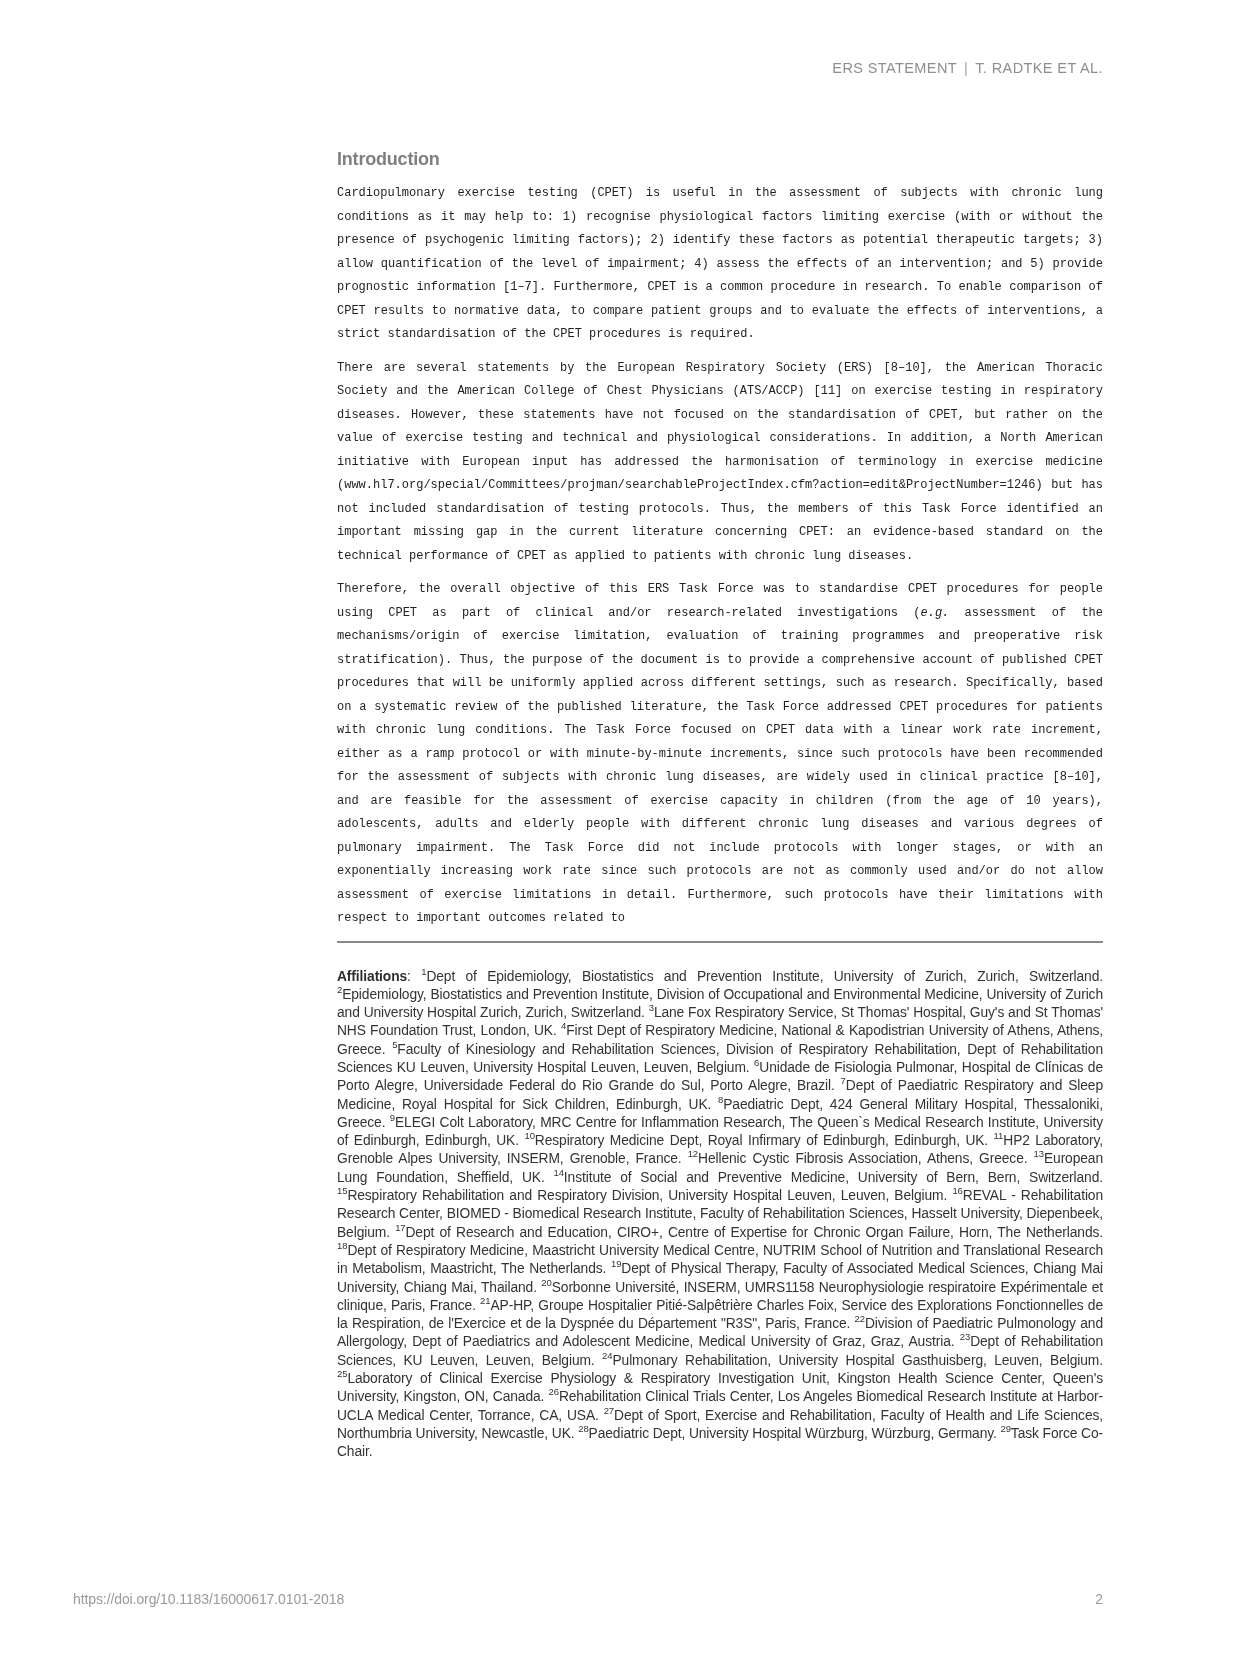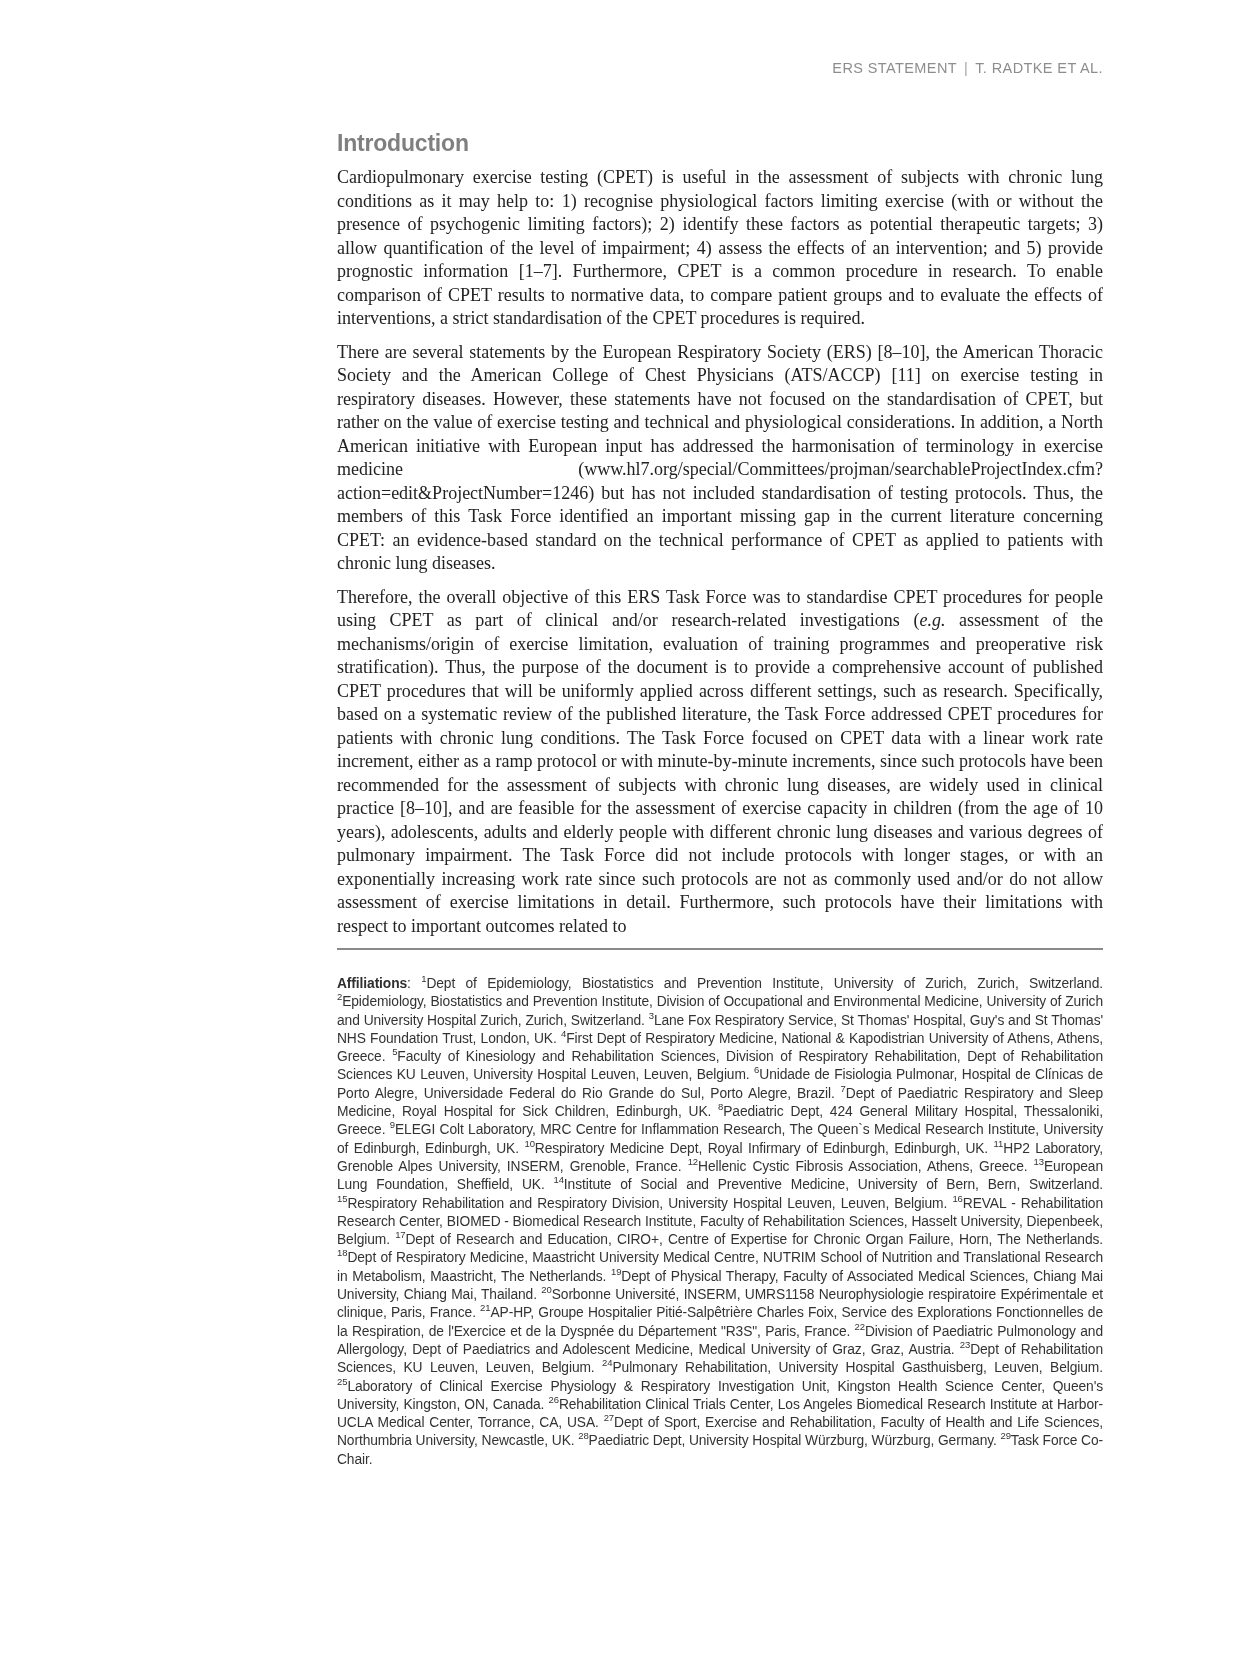--- a/index.html
+++ b/index.html
@@ -26,30 +26,30 @@
     color:#a5a5a5;
   }
   .content{
     position:absolute;
     left:337px;
     top:132px;
     width:766px;
   }
   .section-title{
     font-family:"Liberation Sans", sans-serif;
-    font-size:23px;
+    font-size:18px;
     font-weight:bold;
     letter-spacing:-0.2px;
     color:#7f7f7f;
-    margin:0 0 12px 0;
+    margin:16px 0 12px 0;
     line-height:22px;
   }
   .body-para{
-    font-family:Liberation Serif, serif;
-    font-size:18px;
+    font-family:Liberation Mono, monospace;
+    font-size:12px;
     line-height:23.5px;
     color:#222222;
     text-align:justify;
     overflow-wrap:break-word;
     margin:0 0 10px 0;
   }
   .body-para i{font-style:italic;}
   .url{overflow-wrap:anywhere;}
   .rule{
     border:none;
@@ -102,14 +102,18 @@
         <p class="body-para"><span>There are several statements by the European Respiratory Society (ERS) [8–10], the American Thoracic Society and the American College of Chest Physicians (ATS/ACCP) [11] on exercise testing in respiratory diseases. However, these statements have not focused on the standardisation of CPET, but rather on the value of exercise testing and technical and physiological considerations. In addition, a North American initiative with European input has addressed the harmonisation of terminology in exercise medicine (</span><span class="url">www.hl7.org/special/Committees/projman/searchableProjectIndex.cfm?action=edit&amp;ProjectNumber=1246</span><span>) but has not included standardisation of testing protocols. Thus, the members of this Task Force identified an important missing gap in the current literature concerning CPET: an evidence-based standard on the technical performance of CPET as applied to patients with chronic lung diseases.</span></p>
         <p class="body-para"><span>Therefore, the overall objective of this ERS Task Force was to standardise CPET procedures for people using CPET as part of clinical and/or research-related investigations (</span><i>e.g.</i><span> assessment of the mechanisms/origin of exercise limitation, evaluation of training programmes and preoperative risk stratification). Thus, the purpose of the document is to provide a comprehensive account of published CPET procedures that will be uniformly applied across different settings, such as research. Specifically, based on a systematic review of the published literature, the Task Force addressed CPET procedures for patients with chronic lung conditions. The Task Force focused on CPET data with a linear work rate increment, either as a ramp protocol or with minute-by-minute increments, since such protocols have been recommended for the assessment of subjects with chronic lung diseases, are widely used in clinical practice [8–10], and are feasible for the assessment of exercise capacity in children (from the age of 10 years), adolescents, adults and elderly people with different chronic lung diseases and various degrees of pulmonary impairment. The Task Force did not include protocols with longer stages, or with an exponentially increasing work rate since such protocols are not as commonly used and/or do not allow assessment of exercise limitations in detail. Furthermore, such protocols have their limitations with respect to important outcomes related to</span></p>
       </div>
 
     <hr class="rule">
 
     <p class="small-block" id="affiliations"><b>Affiliations</b>: <sup>1</sup>Dept of Epidemiology, Biostatistics and Prevention Institute, University of Zurich, Zurich, Switzerland. <sup>2</sup>Epidemiology, Biostatistics and Prevention Institute, Division of Occupational and Environmental Medicine, University of Zurich and University Hospital Zurich, Zurich, Switzerland. <sup>3</sup>Lane Fox Respiratory Service, St Thomas' Hospital, Guy's and St Thomas' NHS Foundation Trust, London, UK. <sup>4</sup>First Dept of Respiratory Medicine, National &amp; Kapodistrian University of Athens, Athens, Greece. <sup>5</sup>Faculty of Kinesiology and Rehabilitation Sciences, Division of Respiratory Rehabilitation, Dept of Rehabilitation Sciences KU Leuven, University Hospital Leuven, Leuven, Belgium. <sup>6</sup>Unidade de Fisiologia Pulmonar, Hospital de Clínicas de Porto Alegre, Universidade Federal do Rio Grande do Sul, Porto Alegre, Brazil. <sup>7</sup>Dept of Paediatric Respiratory and Sleep Medicine, Royal Hospital for Sick Children, Edinburgh, UK. <sup>8</sup>Paediatric Dept, 424 General Military Hospital, Thessaloniki, Greece. <sup>9</sup>ELEGI Colt Laboratory, MRC Centre for Inflammation Research, The Queen`s Medical Research Institute, University of Edinburgh, Edinburgh, UK. <sup>10</sup>Respiratory Medicine Dept, Royal Infirmary of Edinburgh, Edinburgh, UK. <sup>11</sup>HP2 Laboratory, Grenoble Alpes University, INSERM, Grenoble, France. <sup>12</sup>Hellenic Cystic Fibrosis Association, Athens, Greece. <sup>13</sup>European Lung Foundation, Sheffield, UK. <sup>14</sup>Institute of Social and Preventive Medicine, University of Bern, Bern, Switzerland. <sup>15</sup>Respiratory Rehabilitation and Respiratory Division, University Hospital Leuven, Leuven, Belgium. <sup>16</sup>REVAL - Rehabilitation Research Center, BIOMED - Biomedical Research Institute, Faculty of Rehabilitation Sciences, Hasselt University, Diepenbeek, Belgium. <sup>17</sup>Dept of Research and Education, CIRO+, Centre of Expertise for Chronic Organ Failure, Horn, The Netherlands. <sup>18</sup>Dept of Respiratory Medicine, Maastricht University Medical Centre, NUTRIM School of Nutrition and Translational Research in Metabolism, Maastricht, The Netherlands. <sup>19</sup>Dept of Physical Therapy, Faculty of Associated Medical Sciences, Chiang Mai University, Chiang Mai, Thailand. <sup>20</sup>Sorbonne Université, INSERM, UMRS1158 Neurophysiologie respiratoire Expérimentale et clinique, Paris, France. <sup>21</sup>AP-HP, Groupe Hospitalier Pitié-Salpêtrière Charles Foix, Service des Explorations Fonctionnelles de la Respiration, de l'Exercice et de la Dyspnée du Département "R3S", Paris, France. <sup>22</sup>Division of Paediatric Pulmonology and Allergology, Dept of Paediatrics and Adolescent Medicine, Medical University of Graz, Graz, Austria. <sup>23</sup>Dept of Rehabilitation Sciences, KU Leuven, Leuven, Belgium. <sup>24</sup>Pulmonary Rehabilitation, University Hospital Gasthuisberg, Leuven, Belgium. <sup>25</sup>Laboratory of Clinical Exercise Physiology &amp; Respiratory Investigation Unit, Kingston Health Science Center, Queen's University, Kingston, ON, Canada. <sup>26</sup>Rehabilitation Clinical Trials Center, Los Angeles Biomedical Research Institute at Harbor-UCLA Medical Center, Torrance, CA, USA. <sup>27</sup>Dept of Sport, Exercise and Rehabilitation, Faculty of Health and Life Sciences, Northumbria University, Newcastle, UK. <sup>28</sup>Paediatric Dept, University Hospital Würzburg, Würzburg, Germany. <sup>29</sup>Task Force Co-Chair.</p>
 
   </main>
 
+  <div class="footer">
+    <span>https://doi.org/10.1183/16000617.0101-2018</span>
+    <span>2</span>
+  </div>
 
 </div>
 
 </body></html>

